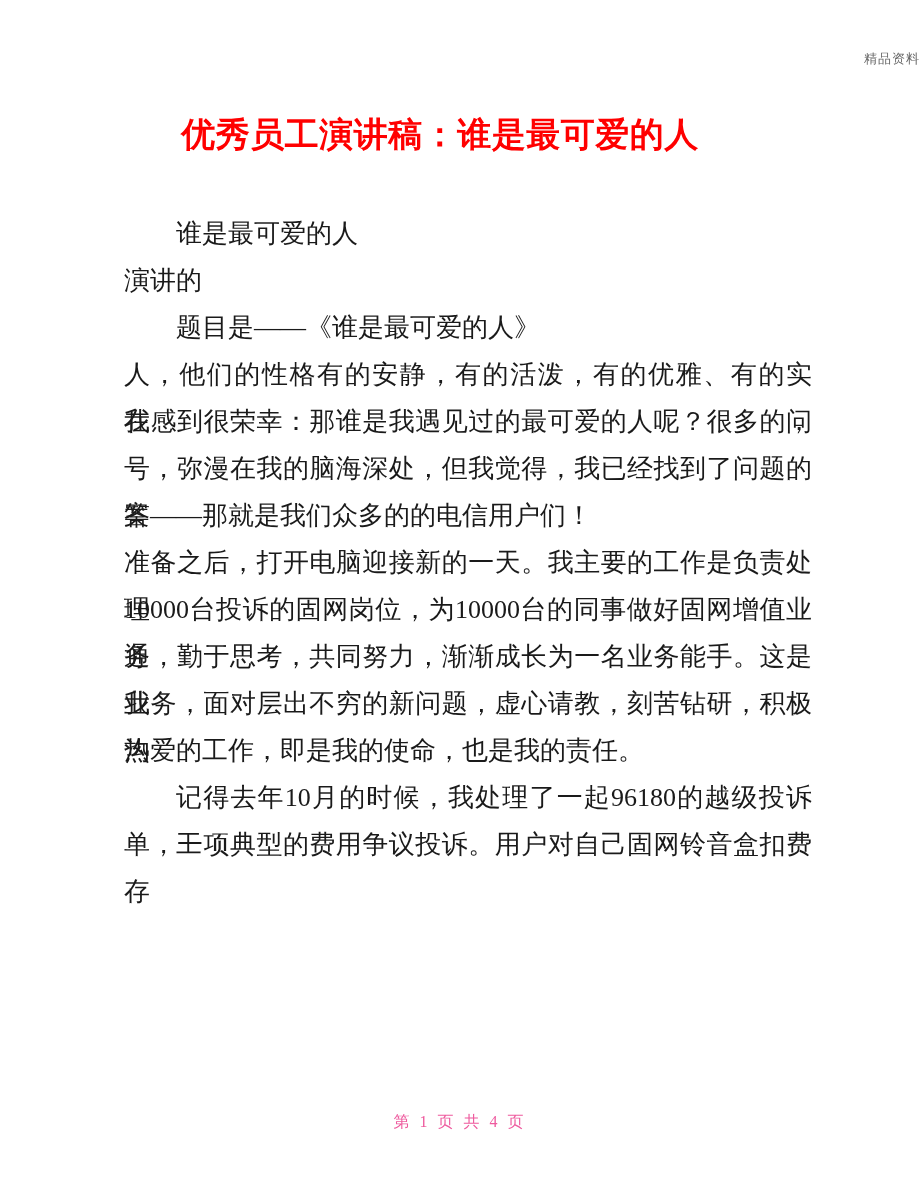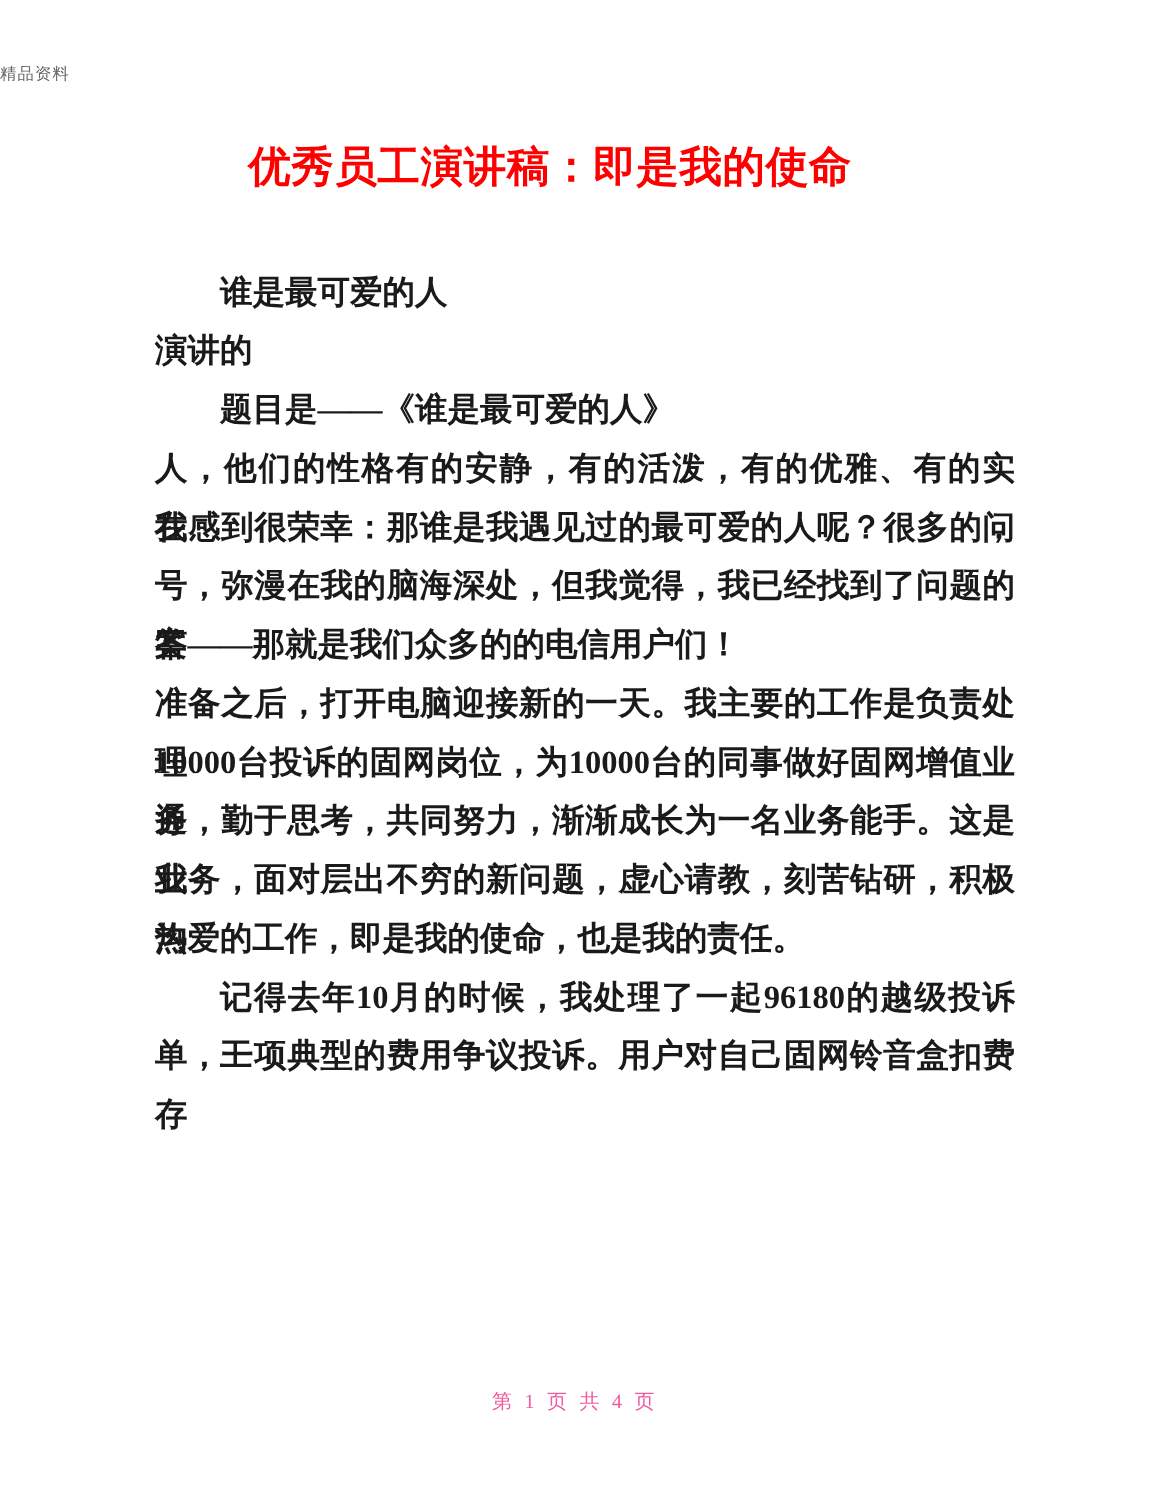--- a/index.html
+++ b/index.html
@@ -15,21 +15,21 @@
     height: 1191px;
     position: relative;
     overflow: hidden;
     font-family: "Liberation Serif", "DejaVu Serif", serif;
   }
   .doc-header {
     position: absolute;
     top: 50px;
     left: 0;
     width: 100%;
-    text-align: left;
+    text-align: right;
     font-size: 13px;
     letter-spacing: 1px;
     color: var(--color-header);
     font-family: "Liberation Sans", "DejaVu Sans", sans-serif;
   }
   .doc-title {
     position: absolute;
     top: 110px;
     left: 0;
     width: 100%;
@@ -48,21 +48,20 @@
     left: 124px;
     width: 688px;
     color: var(--color-body);
   }
   .line {
     height: 47px;
     line-height: 47px;
     font-size: 26px;
     white-space: nowrap;
     text-align: left;
-    font-weight: bold;
   }
   .line.fill {
     white-space: normal;
     text-align: justify;
     text-align-last: justify;
   }
   .line.indent {
     padding-left: 52px;
   }
   .doc-footer {
@@ -77,21 +76,21 @@
     color: var(--color-footer);
   }
 </style>
 </head>
 <body>
 
 <div class="doc-header">
   <span>精品资料</span>
 </div>
 
-<h1 class="doc-title">优秀员工演讲稿：即是我的使命</h1>
+<h1 class="doc-title">优秀员工演讲稿：谁是最可爱的人</h1>
 
 <div class="doc-body">
   <div class="line indent">谁是最可爱的人</div>
   <div class="line">演讲的</div>
   <div class="line indent">题目是——《谁是最可爱的人》</div>
   <div class="line fill">人，他们的性格有的安静，有的活泼，有的优雅、有的实在，</div>
   <div class="line fill">我感到很荣幸：那谁是我遇见过的最可爱的人呢？很多的问</div>
   <div class="line fill">号，弥漫在我的脑海深处，但我觉得，我已经找到了问题的答</div>
   <div class="line">案——那就是我们众多的的电信用户们！</div>
   <div class="line fill">准备之后，打开电脑迎接新的一天。我主要的工作是负责处理</div>

